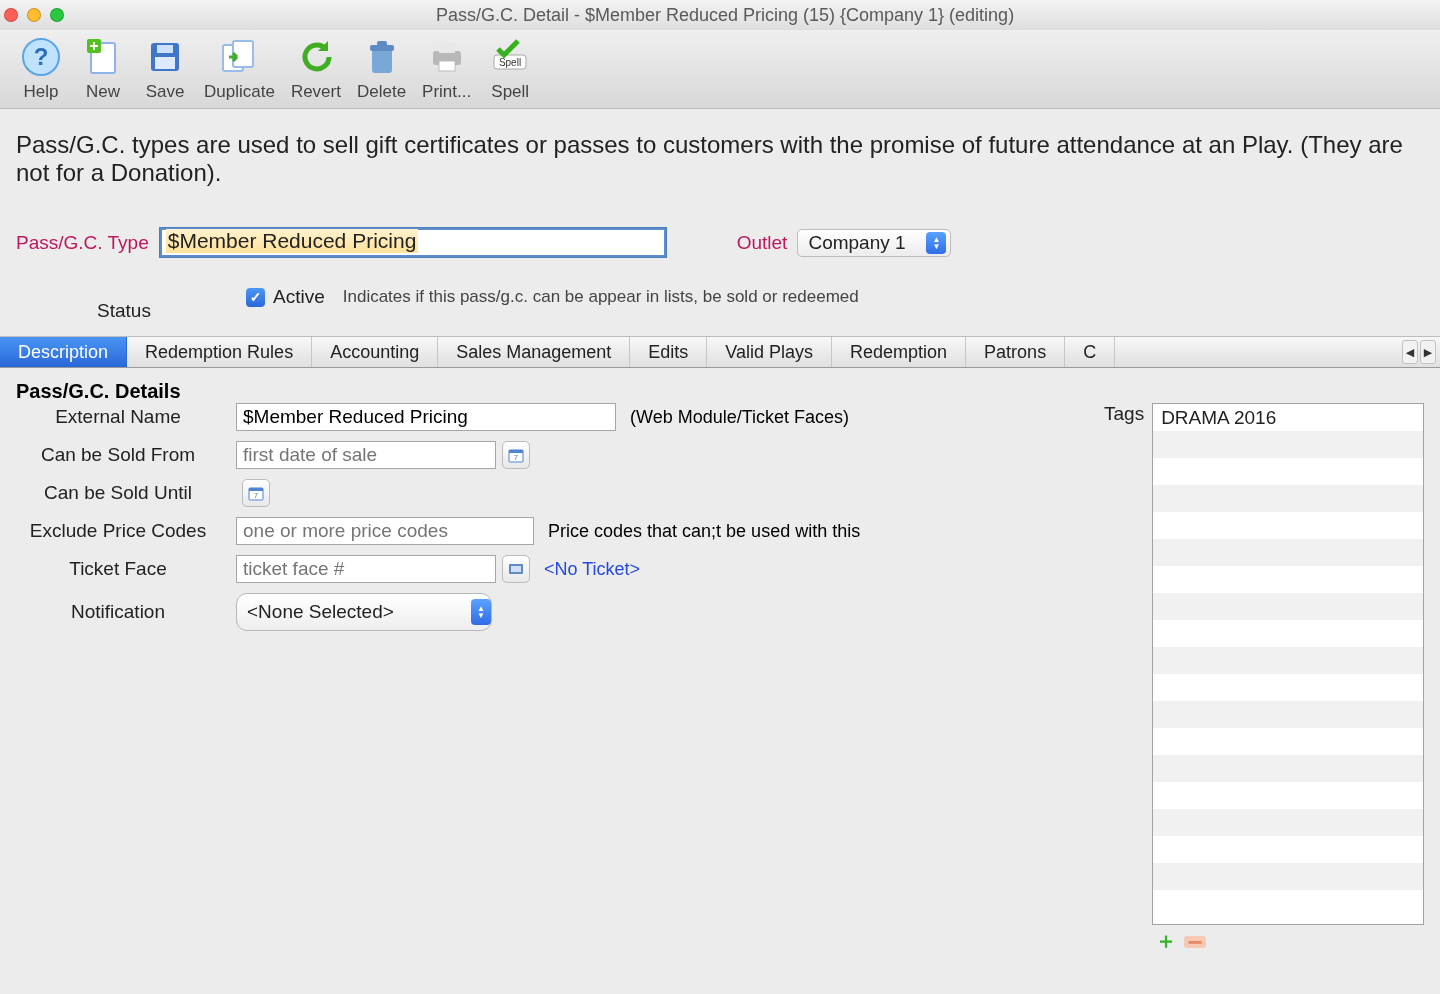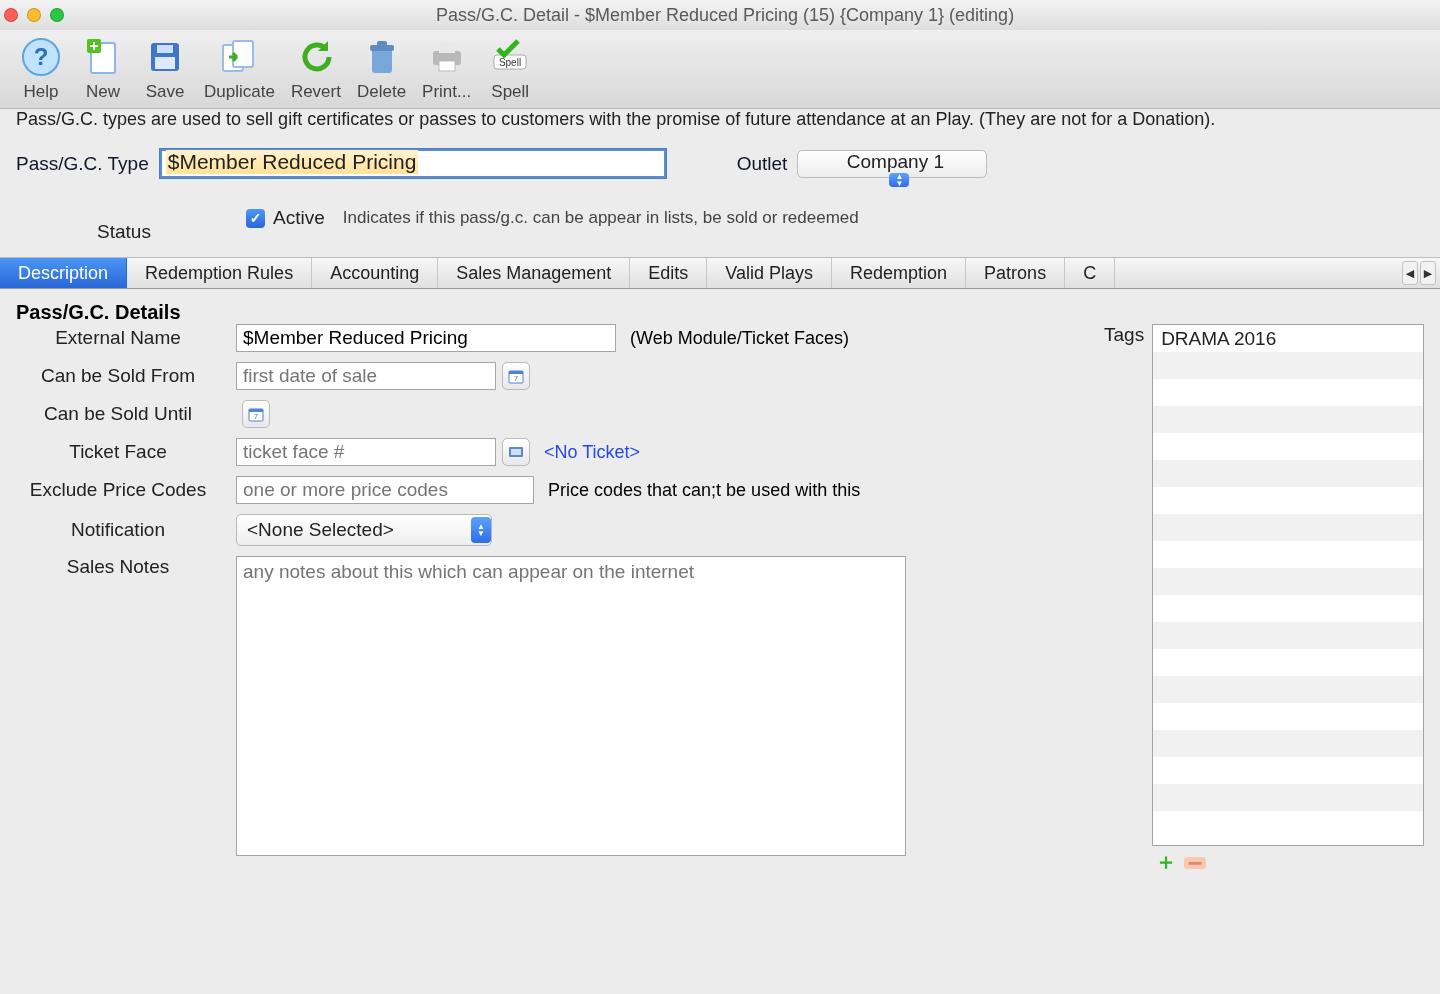--- a/index.html
+++ b/index.html
@@ -35,29 +35,29 @@
     padding: 4px 18px 6px 18px;
     background: linear-gradient(#efefef,#d8d8d8);
     border-bottom:1px solid #bcbcbc;
   }
   .tb-item { display:flex; flex-direction:column; align-items:center; cursor:pointer; font-size:17px; color:#444; }
   .tb-icon { width:46px; height:46px; display:flex; align-items:center; justify-content:center; margin-bottom:2px; }
   .tb-icon svg { width:44px; height:44px; }
 
   
   .note {
-    padding: 0 16px;
-    font-size:18px;
+    padding: 22px 16px;
+    font-size:24px;
     color:#222;
     background:#ececec;
   }
 
   
   .typerow { display:flex; align-items:center; padding: 18px 16px 4px 16px; gap:10px; }
-  .label { font-size:19px; color:#0f172a; }
+  .label { font-size:19px; color:#be185d; }
   .input-text {
     border:1px solid #8da6c4;
     background:#fff;
     height:30px;
     font-size:20px;
     padding: 1px 6px;
     font-family: inherit;
   }
   .type-input {
     width: 508px;
@@ -145,23 +145,23 @@
     border:1px solid #bbb; border-radius:5px;
     background:linear-gradient(#fff,#e8e8e8);
     display:flex; align-items:center; justify-content:center;
     font-size:14px; cursor:pointer;
   }
   .side-note { font-size:18px; margin-left:14px; color:#000; }
   .blue-note { color:#2549e0; }
   .notif-select {
     display:flex; align-items:center;
     border:1px solid #b8b8b8;
-    border-radius:5px;
+    border-radius:11px;
     background:linear-gradient(#fff,#eee);
-    height:32px;
+    height:38px;
     font-size:19px;
     padding-left:10px;
     gap:28px;
   }
   .textarea {
     border:1px solid #a6a6a6;
     background:#fff;
     width:670px; height:300px;
     font-size:19px;
     padding:4px 6px;
@@ -286,21 +286,21 @@
 
 <div class="note">Pass/G.C. types are used to sell gift certificates or passes to customers with the promise of future attendance at an Play.  (They are not for a Donation).</div>
 
 <div class="typerow">
   <span class="label">Pass/G.C. Type</span>
   <div class="input-text type-input">
     <span class="hl">$Member Reduced Pricing</span>
   </div>
   <div style="flex:0 0 50px"></div>
   <span class="label">Outlet</span>
-  <div class="select-wrap" style="width:190px;flex-direction:column;">
+  <div class="select-wrap" style="width:154px;">
     <span>Company 1</span>
     <div style="flex:1"></div>
     <div class="select-btn">▲<br>▼</div>
   </div>
 </div>
 
 <div class="statusrow">
   <span class="status-label">Status</span>
   <div class="checkbox">✓</div>
   <span class="active-lbl">Active</span>
@@ -351,50 +351,46 @@
         <div class="icon-btn">
           <svg width="16" height="16" viewBox="0 0 16 16">
               <rect x="1" y="3" width="14" height="12" rx="1" fill="#fff" stroke="#4f84d4"></rect>
               <rect x="1" y="3" width="14" height="3" fill="#4f84d4"></rect>
               <text x="8" y="13" font-size="8" text-anchor="middle" fill="#4f84d4">7</text>
             </svg>
         </div>
       </div>
 
       <div class="row">
+        <div class="rlabel">Exclude Price Codes</div>
+        <input class="std-input ph" style="width: 298px;" placeholder="one or more price codes">
+        <span class="side-note">Price codes that can;t be used with this</span>
+      </div>
+
+      <div class="row">
         <div class="rlabel">Ticket Face</div>
         <input class="std-input ph" style="width: 260px;" placeholder="ticket face #">
         <div class="icon-btn">
           <svg width="16" height="16" viewBox="0 0 16 16">
               <rect x="1" y="3" width="14" height="10" rx="1" fill="#5e8cc2"></rect>
               <rect x="3" y="5" width="10" height="6" fill="#cfe0f5"></rect>
             </svg>
         </div>
         <span class="side-note blue-note">&lt;No Ticket&gt;</span>
       </div>
 
       <div class="row">
-        <div class="rlabel">Exclude Price Codes</div>
-        <input class="std-input ph" style="width: 298px;" placeholder="one or more price codes">
-        <span class="side-note">Price codes that can;t be used with this</span>
-      </div>
-
-      <div class="row">
         <div class="rlabel">Notification</div>
         <div class="notif-select" style="width:256px">
           <span>&lt;None Selected&gt;</span>
           <div style="flex:1"></div>
           <div class="select-btn" style="height:26px">▲<br>▼</div>
         </div>
       </div>
 
-      <div class="row" style="align-items:flex-start">
-        <div class="rlabel">Sales Notes</div>
-        <textarea class="textarea" placeholder="any notes about this which can appear on the internet" style=""></textarea>
-      </div>
 
     </div>
 
     <div class="right-col">
       <div style="display:flex; gap:8px;">
         <span class="tags-head">Tags</span>
         <div class="tags-list" style="flex:1">
           <div>DRAMA 2016</div>
           <div></div>
             <div></div>

